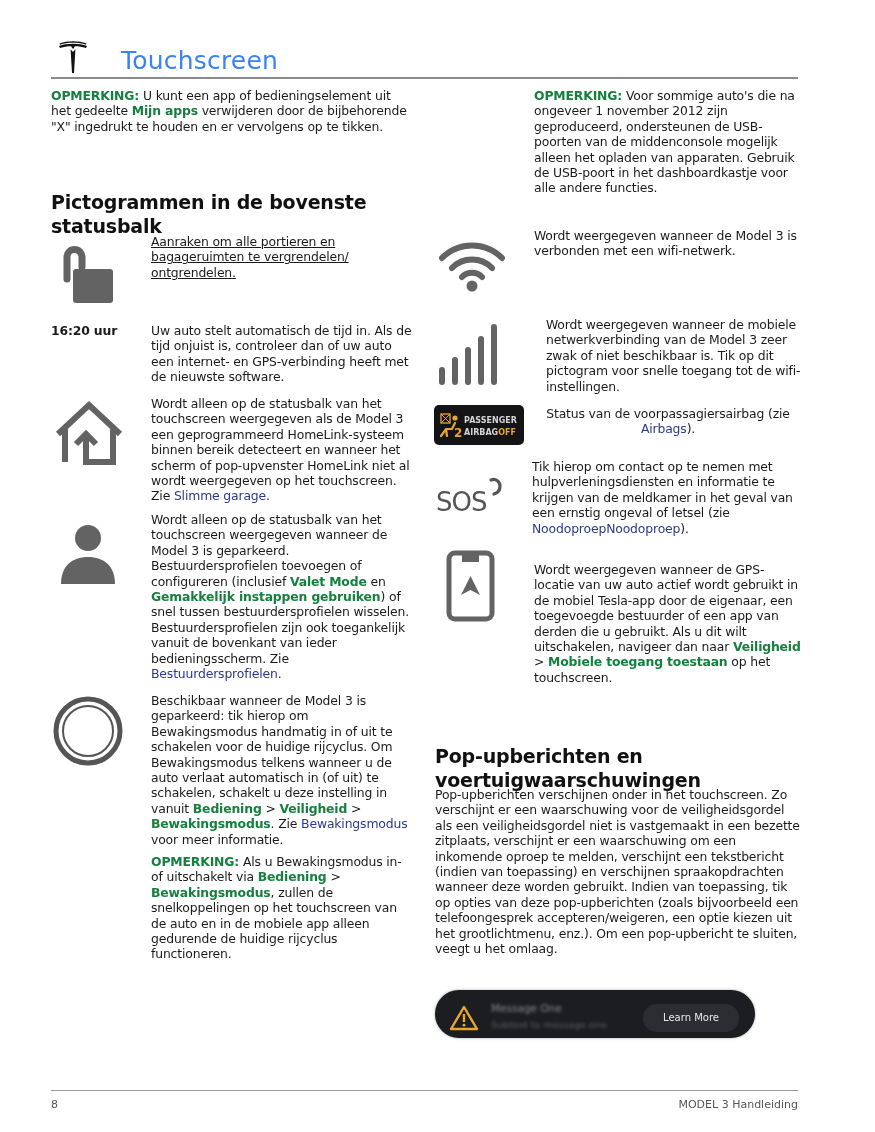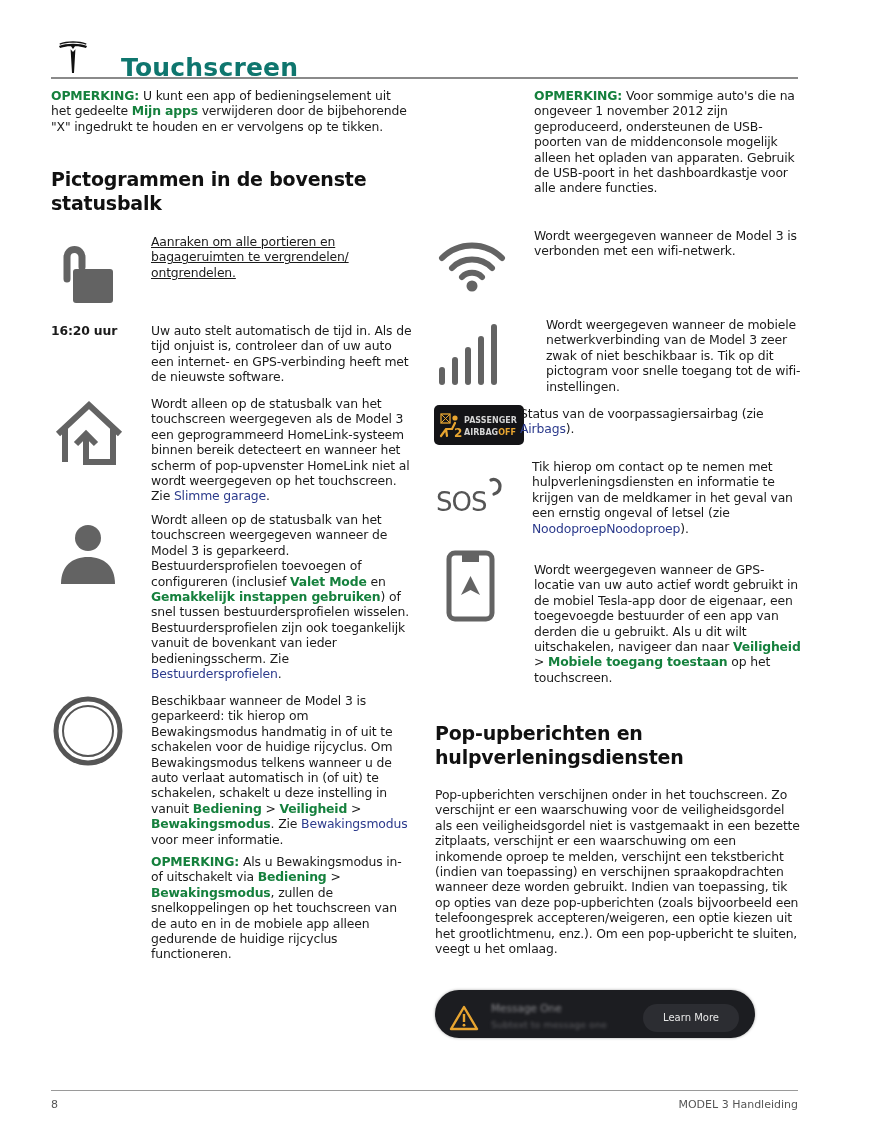--- a/index.html
+++ b/index.html
@@ -2,27 +2,27 @@
 <html><head>
 <meta charset="utf-8">
 <style>
   * { box-sizing: border-box; margin: 0; padding: 0; }
   html, body { width: 875px; height: 1132px; background: #ffffff; }
   body { position: relative; font-family: "DejaVu Sans", sans-serif; color: #1a1a1a; overflow: hidden; }
   .abs { position: absolute; }
   .body-text { font-size: 12.4px; line-height: 15.4px; letter-spacing: -0.15px; color: #1b1b1b; }
   .body-text b { font-weight: bold; color: #15803d; }
   .link { color: #2b3a8c; }
-  h2.section { font-family: "DejaVu Sans", sans-serif; font-weight: bold; font-size: 19px; line-height: 24px; color: #111; letter-spacing: -0.2px; }
+  h2.section { font-family: "DejaVu Sans", sans-serif; font-weight: bold; font-size: 19px; line-height: 24px; color: #111; letter-spacing: -0.2px; margin-top: 23px; }
   .icon { position: absolute; }
   .icon svg { display: block; }
 
   
   #logo { left: 56px; top: 40px; width: 34px; height: 34px; }
-  #page-title { left: 121px; top: 46px; font-size: 25px; line-height: 30px; color: #0f766e; font-weight: bold; letter-spacing: 0.2px; margin-top: 7px; }
+  #page-title { left: 121px; top: 46px; font-size: 25px; line-height: 30px; color: #3b82f6; font-weight: normal; letter-spacing: 0.2px; }
   #header-rule { left: 51px; top: 77px; width: 747px; height: 2px; background: #8a8a8a; }
 
   
   #footer-rule { left: 51px; top: 1090px; width: 747px; height: 1px; background: #9a9a9a; }
   #page-number { left: 51px; top: 1098px; font-size: 11px; color: #555; }
   #footer-title { right: 77px; top: 1098px; font-size: 11px; color: #555; }
 
   .airbag { background: #141417; border-radius: 5px; width: 90px; height: 40px; }
   .popup { left: 435px; top: 990px; width: 320px; height: 48px; background: #1c1d21; border-radius: 28px; box-shadow: 0 0 3px rgba(0,0,0,0.35); }
   .popup .learn { position: absolute; right: 16px; top: 14px; width: 96px; height: 28px; border-radius: 14px; background: #2c2d32; color: #e8e8e8; font-size: 10px; line-height: 28px; text-align: center; }
@@ -112,40 +112,40 @@
   <svg width="90" height="40" viewBox="0 0 90 40" style="position:absolute;left:0;top:0;">
     <rect x="7" y="9" width="9" height="9" fill="none" stroke="#e8a530" stroke-width="1.3"></rect>
     <path d="M7 9 L16 18 M16 9 L7 18" stroke="#e8a530" stroke-width="1"></path>
     <circle cx="21" cy="13" r="2.6" fill="#e8a530"></circle>
     <path d="M7 31 L12 24 L18 24 L21 18 M12 24 L13 31" fill="none" stroke="#e8a530" stroke-width="2.2" stroke-linecap="round"></path>
     <text x="20" y="32" font-family="DejaVu Sans, sans-serif" font-size="12" font-weight="bold" fill="#e8a530">2</text>
     <text x="30" y="18" font-family="DejaVu Sans, sans-serif" font-size="8" font-weight="bold" fill="#d4d4d4">PASSENGER</text>
     <text x="30" y="30" font-family="DejaVu Sans, sans-serif" font-size="8" font-weight="bold" fill="#d4d4d4"><tspan>AIRBAG</tspan><tspan fill="#e8a530">OFF</tspan></text>
   </svg>
 </div>
-<p class="abs body-text" style="left:520px; top:406px; width:268px;"><span>Status van de voorpassagiersairbag (zie </span><span class="link">Airbags</span><span>).</span></p>
+<p class="abs body-text" style="left:534px; top:406px; width:268px;text-align:center;"><span>Status van de voorpassagiersairbag (zie </span><span class="link">Airbags</span><span>).</span></p>
 
 <div class="icon" style="left:436px; top:474px;">
   <svg width="70" height="42" viewBox="0 0 70 42">
     <text x="0" y="37" font-family="DejaVu Sans, sans-serif" font-size="26" fill="#555" letter-spacing="-1">SOS</text>
     <path d="M55 6 C60 4 64 8 64 12 C64 16 62 19 58 20" fill="none" stroke="#555" stroke-width="3.2" stroke-linecap="round"></path>
   </svg>
 </div>
 <p class="abs body-text" style="left:532px; top:459px; width:268px;"><span>Tik hierop om contact op te nemen met hulpverleningsdiensten en informatie te krijgen van de meldkamer in het geval van een ernstig ongeval of letsel (zie </span><span class="link">NoodoproepNoodoproep</span><span>).</span></p>
 
 <div class="icon" style="left:446px; top:550px;">
   <svg width="50" height="72" viewBox="0 0 50 72">
     <rect x="3" y="3" width="43" height="66" rx="6" fill="none" stroke="#636363" stroke-width="5"></rect>
     <rect x="16" y="3" width="17" height="9" fill="#636363"></rect>
     <path d="M24.5 26 L34 45 L24.5 40 L15 45 Z" fill="#636363"></path>
   </svg>
 </div>
 <p class="abs body-text" style="left:534px; top:562px; width:268px;"><span>Wordt weergegeven wanneer de GPS-locatie van uw auto actief wordt gebruikt in de mobiel Tesla-app door de eigenaar, een toegevoegde bestuurder of een app van derden die u gebruikt. Als u dit wilt uitschakelen, navigeer dan naar </span><b>Veiligheid</b><span> &gt; </span><b>Mobiele toegang toestaan</b><span> op het touchscreen.</span></p>
 
-<h2 class="abs section" style="left:435px; top:721px; width:300px;">Pop-upberichten en hulpverleningsdiensten</h2>
+<h2 class="abs section" style="left:435px; top:721px; width:300px;">Pop-upberichten en voertuigwaarschuwingen</h2>
 
 <p class="abs body-text" style="left:435px; top:787px; width:365px;">Pop-upberichten verschijnen onder in het touchscreen. Zo verschijnt er een waarschuwing voor de veiligheidsgordel als een veiligheidsgordel niet is vastgemaakt in een bezette zitplaats, verschijnt er een waarschuwing om een inkomende oproep te melden, verschijnt een tekstbericht (indien van toepassing) en verschijnen spraakopdrachten wanneer deze worden gebruikt. Indien van toepassing, tik op opties van deze pop-upberichten (zoals bijvoorbeeld een telefoongesprek accepteren/weigeren, een optie kiezen uit het grootlichtmenu, enz.). Om een pop-upbericht te sluiten, veegt u het omlaag.</p>
 
 <div class="abs popup">
   <div class="icon" style="left:14px; top:14px;">
     <svg width="30" height="28" viewBox="0 0 30 28">
       <path d="M15 3 L28 25 H2 Z" fill="none" stroke="#e8a530" stroke-width="2.4" stroke-linejoin="round"></path>
       <rect x="13.8" y="10" width="2.4" height="8" fill="#e8a530"></rect>
       <circle cx="15" cy="21.2" r="1.4" fill="#e8a530"></circle>
     </svg>

